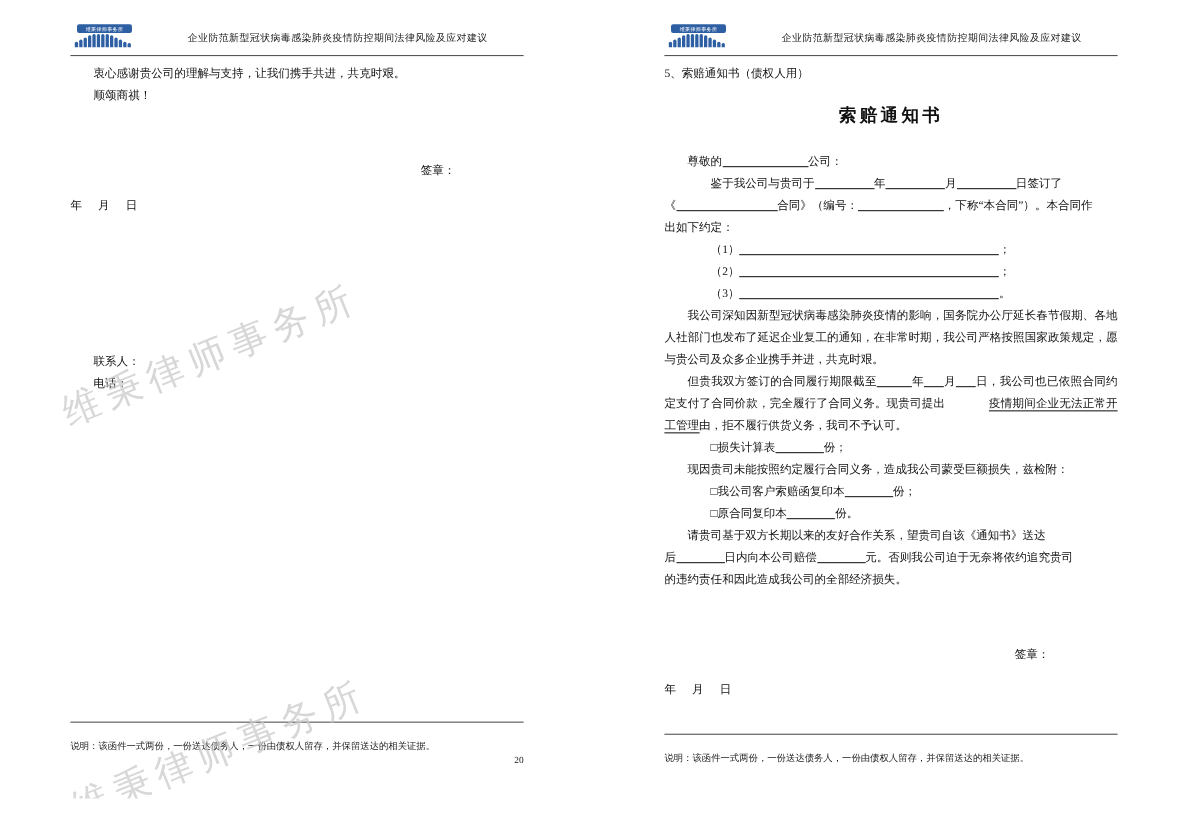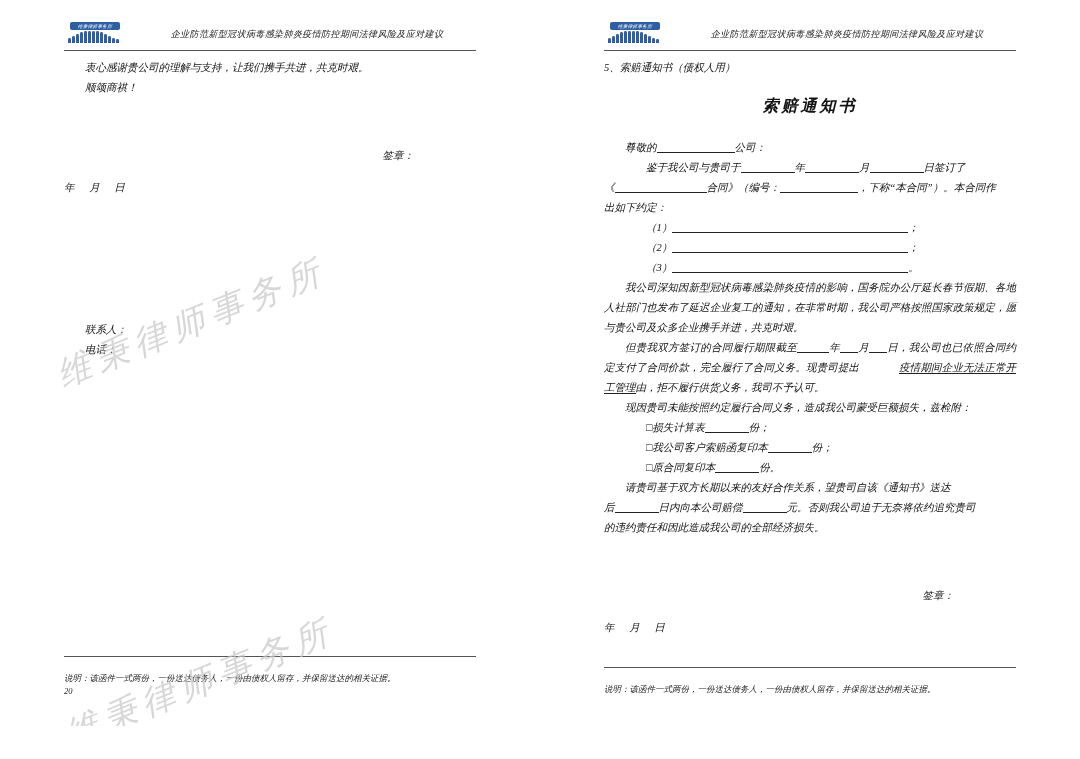--- a/index.html
+++ b/index.html
@@ -19,21 +19,20 @@
     width: 1080px;
     height: 759px;
     display: flex;
   }
   .page {
     position: relative;
     width: 540px;
     height: 726px;
     box-sizing: border-box;
     overflow: hidden;
-    font-style: italic;
   }
   .page-inner {
     position: absolute;
     left: 64px;
     right: 64px;
     top: 20px;
     bottom: 18px;
   }
 
   
@@ -150,21 +149,21 @@
     bottom: 12px;
   }
   .foot-note {
     border-top: 1px solid #555;
     padding-top: 15px;
     font-size: 8.5px;
     line-height: 13px;
     color: #1a1a1a;
   }
   .foot-page {
-    text-align: left;
+    text-align: right;
     font-size: 8.5px;
     margin-top: 1px;
     color: #1a1a1a;
   }
 
   
   .wm {
     position: absolute;
     pointer-events: none;
     color: #c9c9c9;
@@ -293,25 +292,25 @@
         <p class="p" style="text-indent:42px;">
           <span>（3）</span><span class="u" style="width:236px;"></span>。
         </p>
 
         <p class="p ind2">我公司深知因新型冠状病毒感染肺炎疫情的影响，国务院办公厅延长春节假期、各地人社部门也发布了延迟企业复工的通知，在非常时期，我公司严格按照国家政策规定，愿与贵公司及众多企业携手并进，共克时艰。</p>
 
         <p class="p ind2">
           <span>但贵我双方签订的合同履行期限截至</span><span class="u" style="width:32px;"></span><span>年</span><span class="u" style="width:18px;"></span><span>月</span><span class="u" style="width:18px;"></span><span>日，我公司也已依照合同约定支付了合同价款，完全履行了合同义务。现贵司提出</span><span class="uu">疫情期间企业无法正常开工管理</span><span>由，拒不履行供货义务，我司不予认可。</span>
         </p>
 
+        <p class="p" style="text-indent:42px;">
+          <span>□损失计算表</span><span class="u" style="width:44px;"></span><span>份；</span>
+        </p>
+
         <p class="p ind2">现因贵司未能按照约定履行合同义务，造成我公司蒙受巨额损失，兹检附：</p>
-
-        <p class="p" style="text-indent:42px;">
-          <span>□损失计算表</span><span class="u" style="width:44px;"></span><span>份；</span>
-        </p>
         <p class="p" style="text-indent:42px;">
           <span>□我公司客户索赔函复印本</span><span class="u" style="width:44px;"></span><span>份；</span>
         </p>
         <p class="p" style="text-indent:42px;">
           <span>□原合同复印本</span><span class="u" style="width:44px;"></span><span>份。</span>
         </p>
 
         <p class="p ind2">请贵司基于双方长期以来的友好合作关系，望贵司自该《通知书》送达</p>
         <p class="p ind0">
           <span>后</span><span class="u" style="width:44px;"></span><span>日内向本公司赔偿</span><span class="u" style="width:44px;"></span><span>元。否则我公司迫于无奈将依约追究贵司</span>

